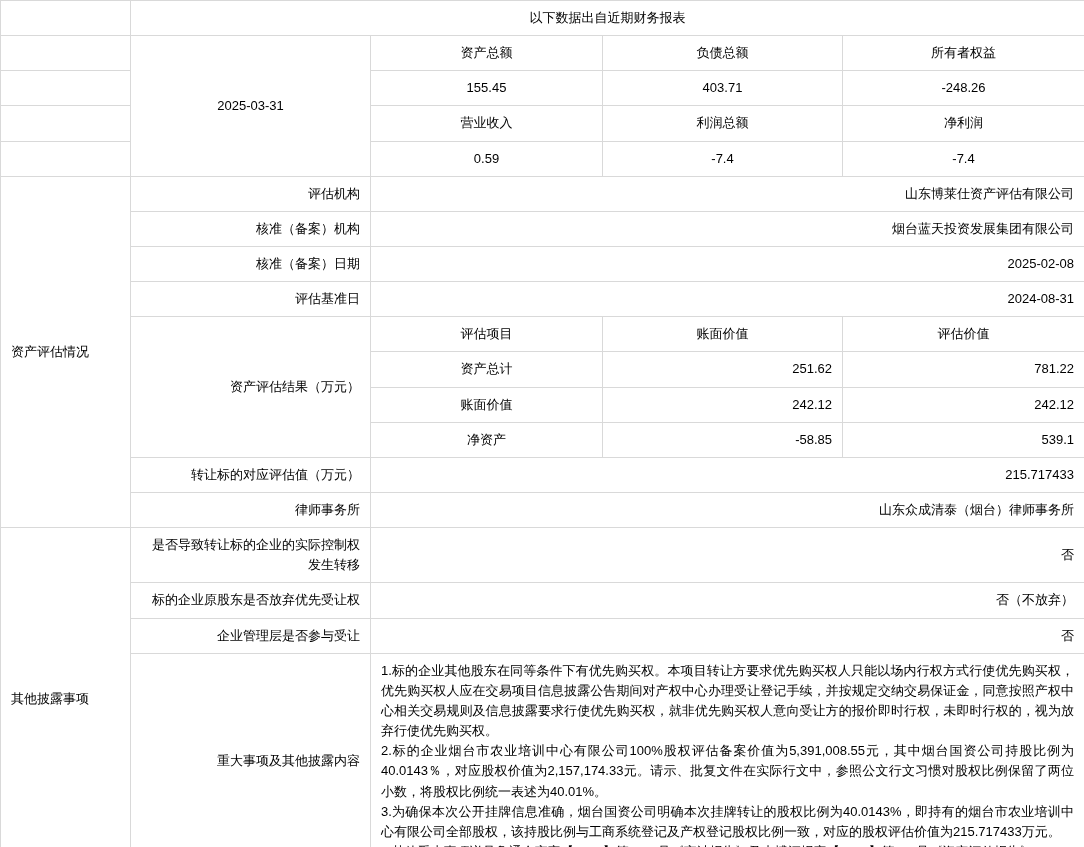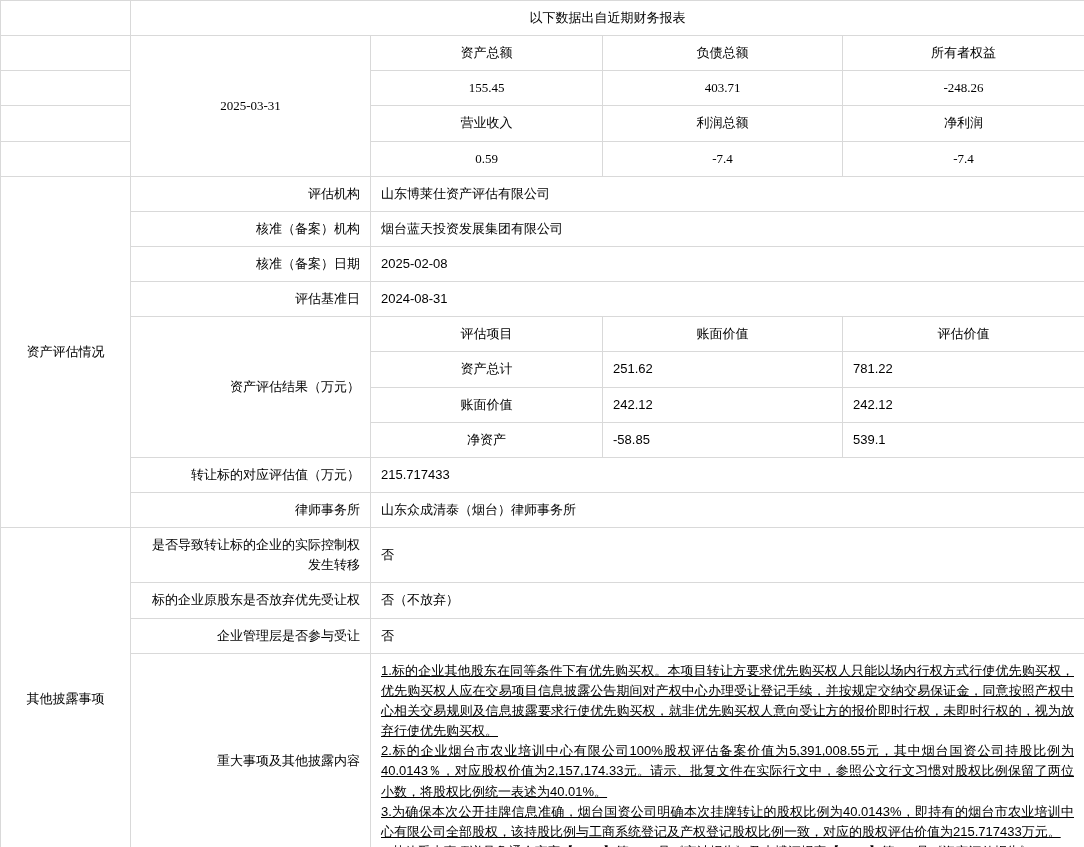--- a/index.html
+++ b/index.html
@@ -21,47 +21,45 @@
   table.doc td {
     border: 1px solid #d9d9d9;
     padding: 7px 10px;
     vertical-align: middle;
     line-height: 1.55;
     word-wrap: break-word;
     margin-left: 24px;
   }
   .c-center {
     text-align: center;
-    font-family: Liberation Serif, serif;
   }
   .c-left {
-    text-align: left;
+    text-align: right;
   }
   .rowhead {
     text-align: right;
   }
   .banner {
     text-align: center;
     border-top: none;
   }
   .blank-cell {
     border-left: none;
     border-top: none;
     border-bottom: none;
   }
   .big-text {
     line-height: 1.75;
     text-align: justify;
   }
   .big-text p {
     margin: 0;
-    text-decoration: underline;
   }
   .sect-label {
-    text-align: center;
+    text-align: left;
     vertical-align: middle;
   }
 </style>
 </head>
 <body>
 
 <table class="doc">
   <colgroup>
     <col style="width:130px">
     <col style="width:240px">

